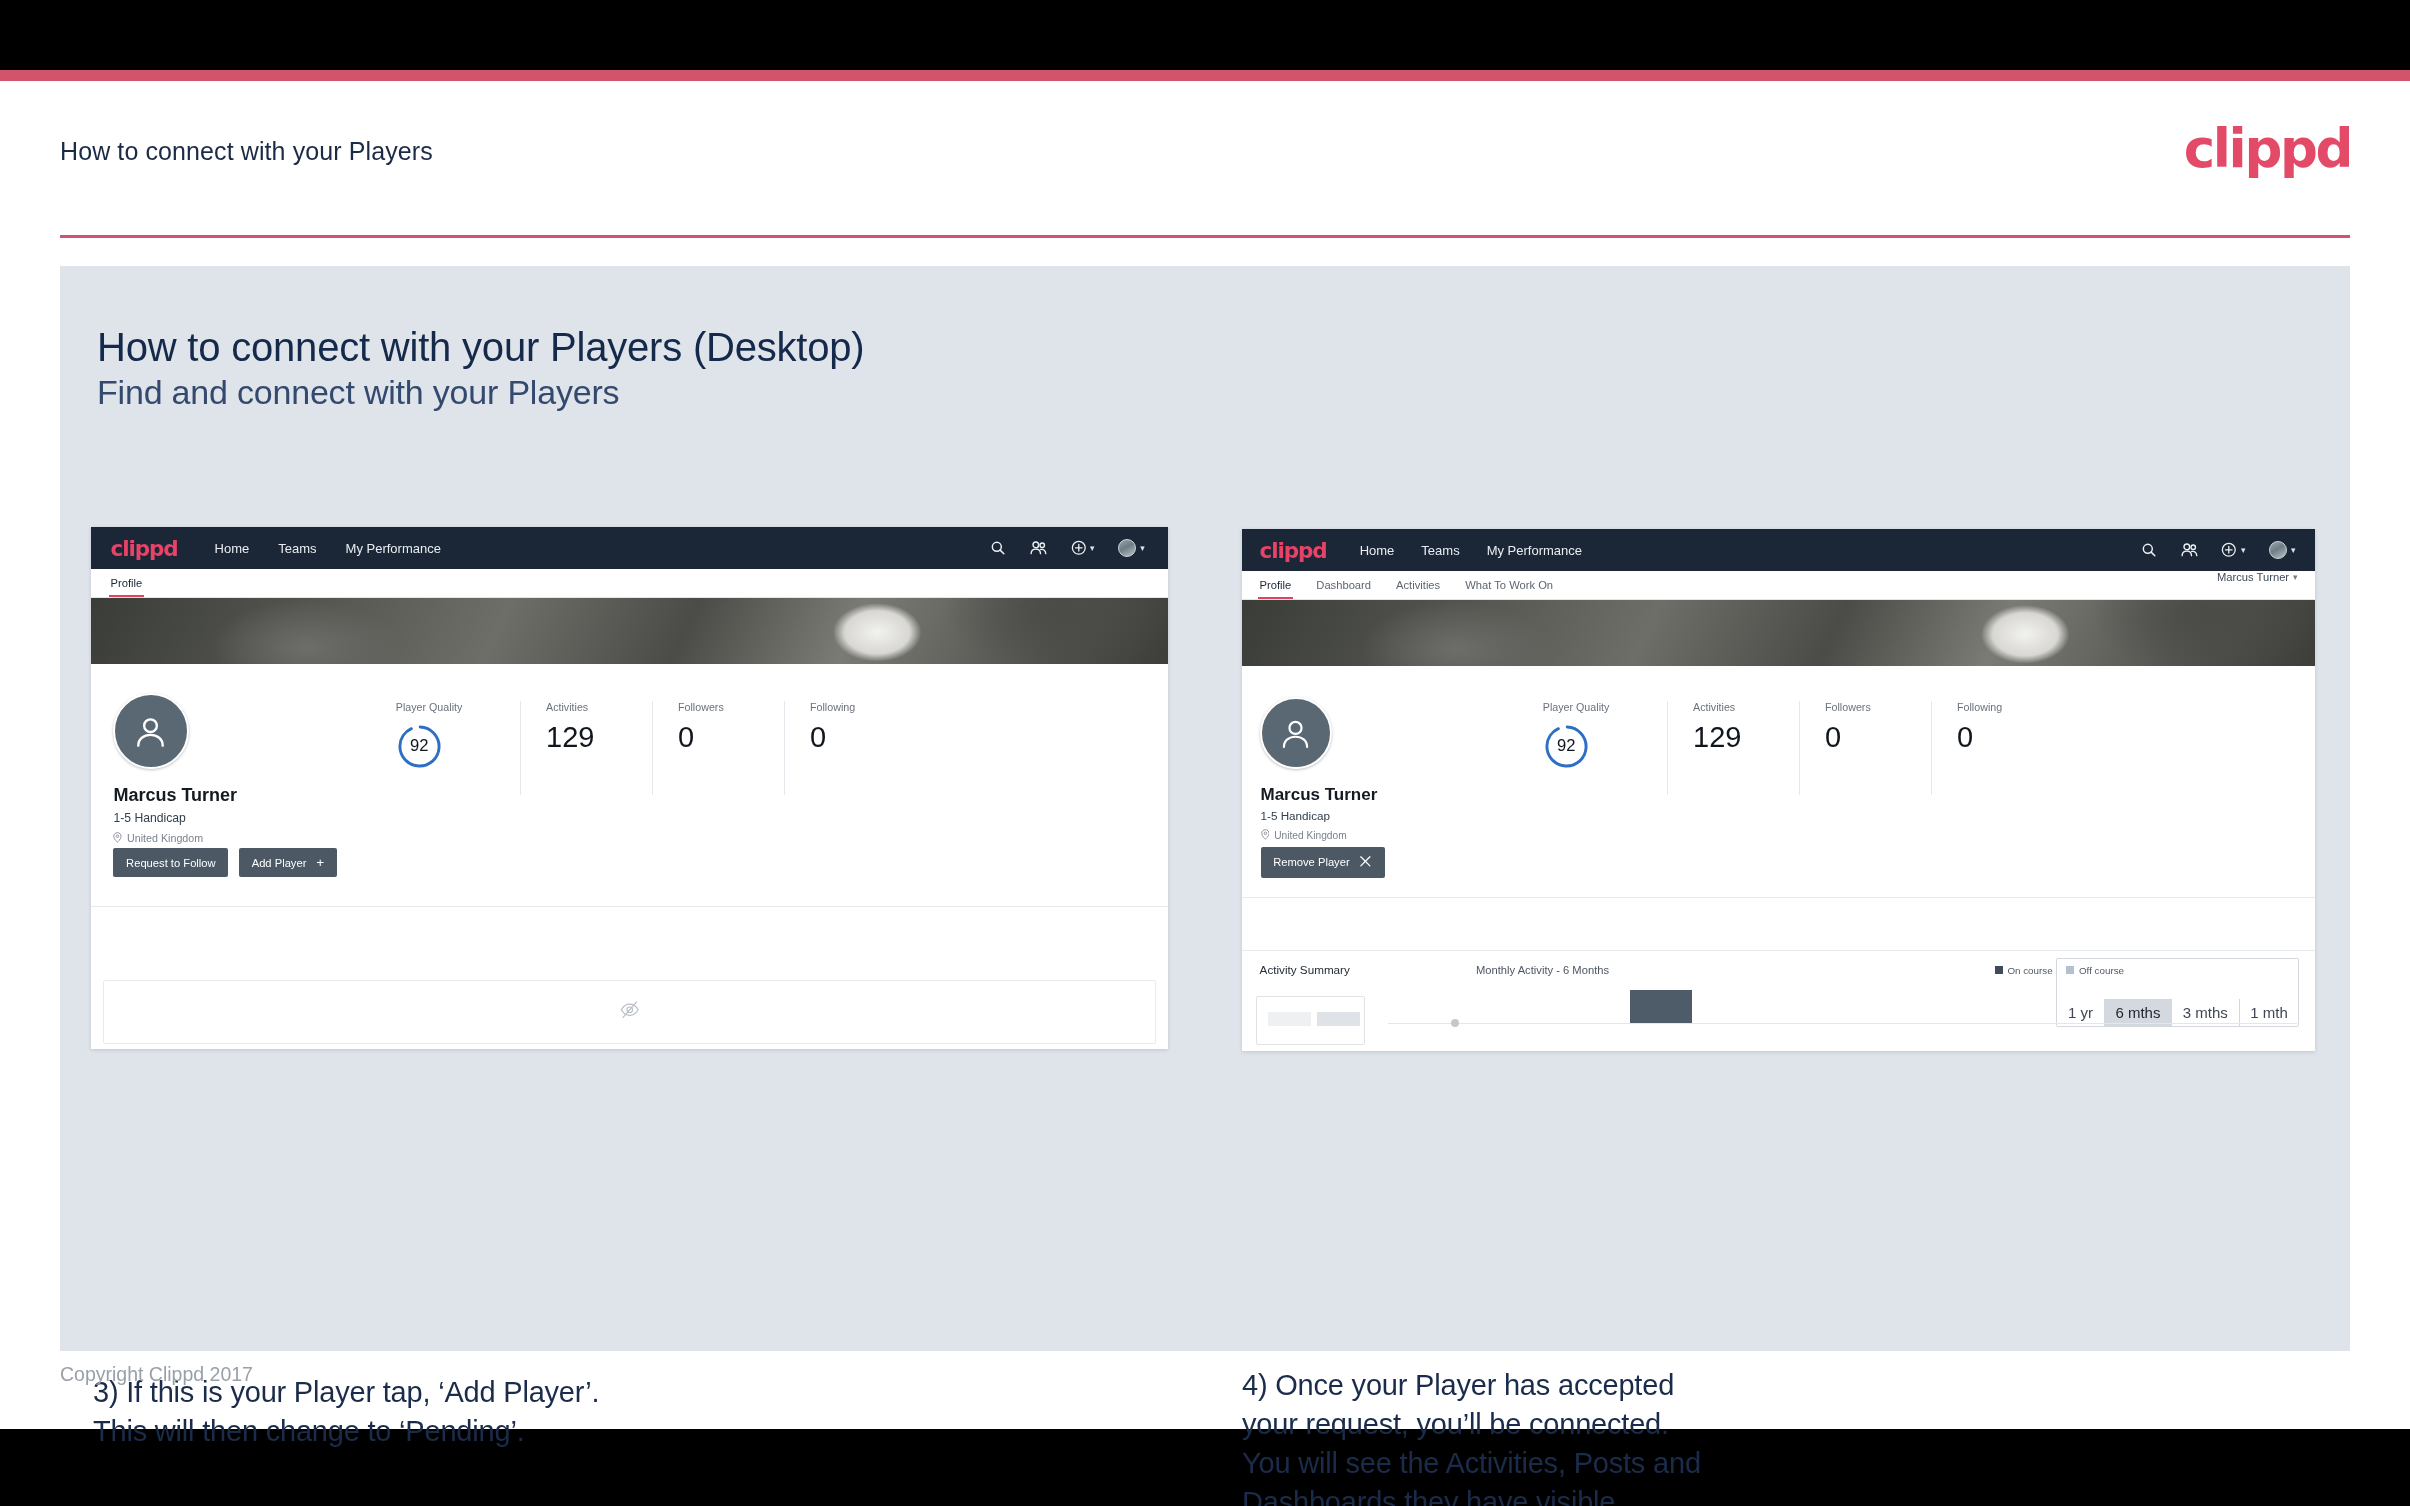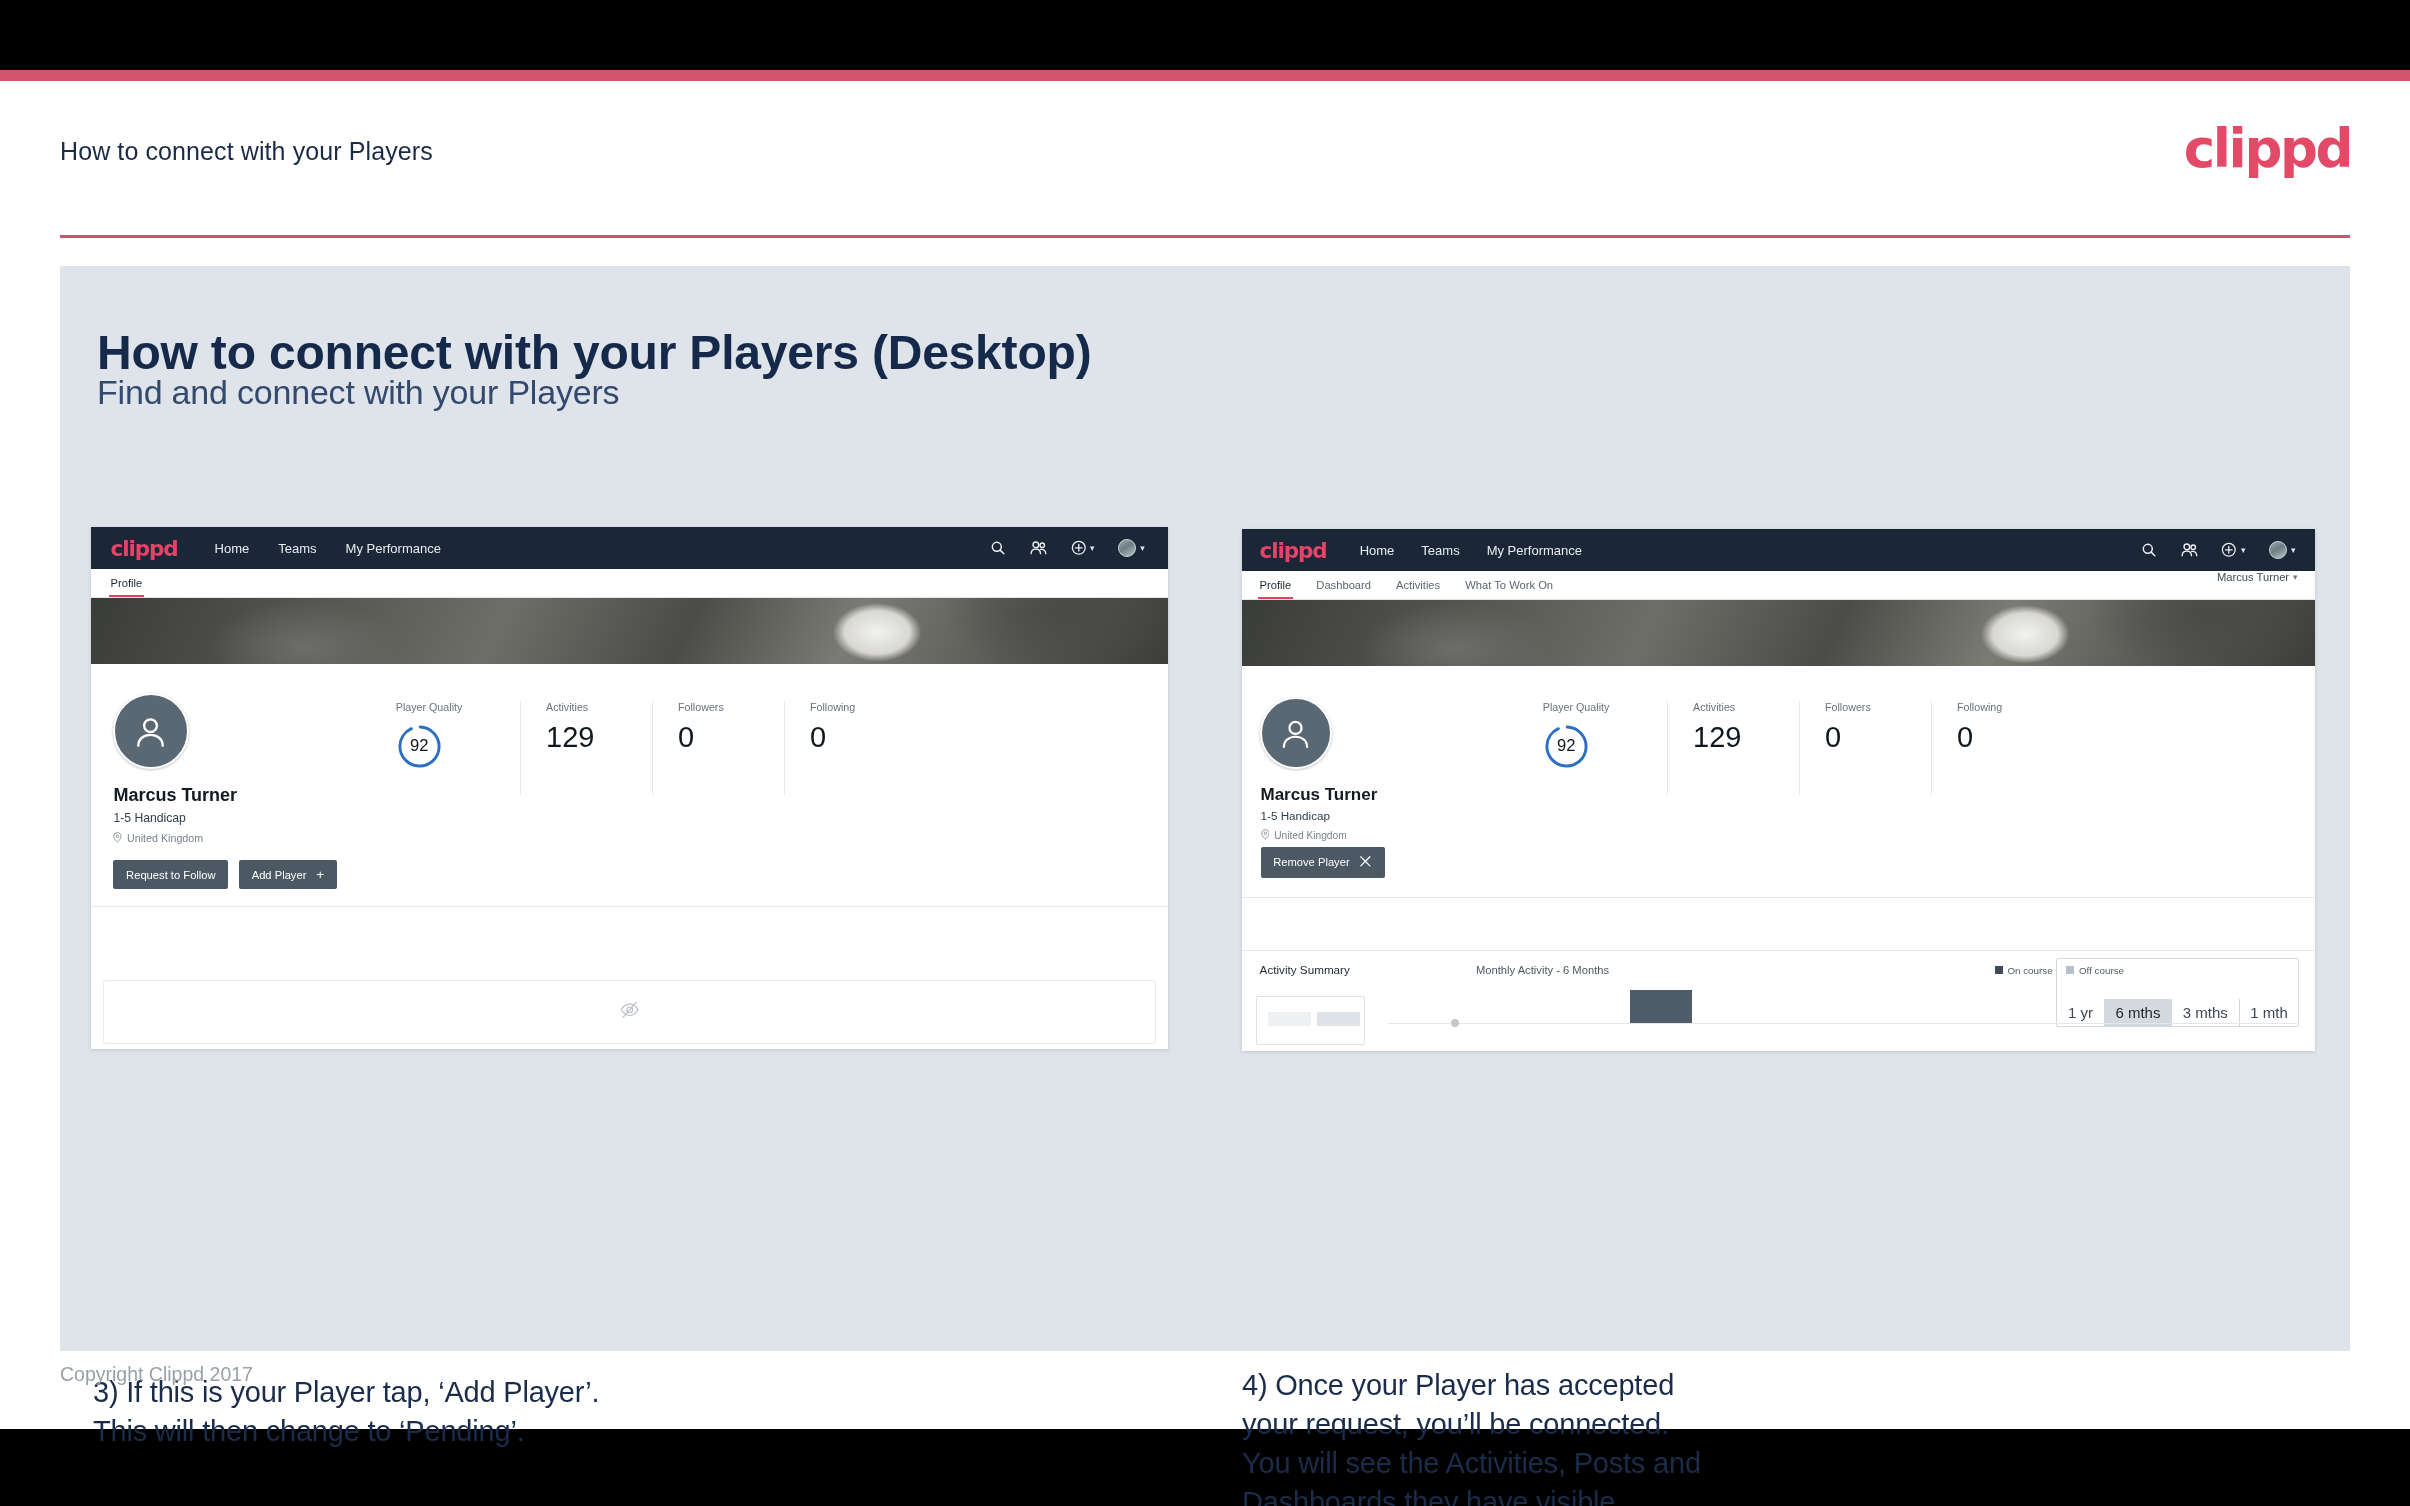--- a/index.html
+++ b/index.html
@@ -31,21 +31,21 @@
     position:absolute; left:60px; top:235px; width:2290px; height:2.9px; background:#d2546c;
   }
 
   
   .slide-body {
     position:absolute; left:60px; top:266px; width:2290px; height:1085px;
     background:#dfe3ea;
   }
   .body-title {
     position:absolute; left:37px; top:59px;
-    font-size:48px; font-weight:700; color:#15294b; letter-spacing:-0.2px;
+    font-size:40px; font-weight:400; color:#15294b; letter-spacing:-0.2px;
   }
   .body-subtitle {
     position:absolute; left:37px; top:107px;
     font-size:34px; font-weight:400; color:#33496d; letter-spacing:-0.2px;
   }
 
   
   .shot { position:absolute; background:#fff; overflow:hidden;
           box-shadow:0 1px 3.9px rgba(0,0,0,.13); }
   .shot-left  { left:31px;   top:261px; width:1077px; height:522px; }
@@ -114,21 +114,21 @@
   .shot-left  .pname { left:22.4px; top:121px; font-size:18px; }
   .shot-right .pname { left:18.5px; top:119px; font-size:17px; }
   .phandicap { position:absolute; color:#31404f; }
   .shot-left  .phandicap { left:22.4px; top:147px; font-size:12.2px; }
   .shot-right .phandicap { left:18.5px; top:143px; font-size:11.7px; }
   .ploc { position:absolute; color:#7a828d; display:flex; align-items:center; gap:4.9px; }
   .shot-left  .ploc { left:22.4px; top:168px; font-size:10.7px; }
   .shot-right .ploc { left:18.5px; top:163px; font-size:10.2px; }
 
   .pbtns { position:absolute; display:flex; gap:10.7px; }
-  .shot-left  .pbtns { left:22.4px; top:196px; }
+  .shot-left  .pbtns { left:22.4px; top:184px; }
   .shot-right .pbtns { left:18.5px; top:181px; }
   .pbtn { background:#4c5965; color:#fff; font-size:11.2px; border:none;
           border-radius:2px; display:flex; align-items:center; gap:9.8px;
           padding:7.8px 12.7px; cursor:pointer; white-space:nowrap; }
   .pbtn .plus { font-size:13.7px; line-height:1; }
 
   
   .stats { position:absolute; display:flex; align-items:flex-start; }
   .shot-left  .stats { left:297px; top:37px; }
   .shot-right .stats { left:293px; top:35px; }

